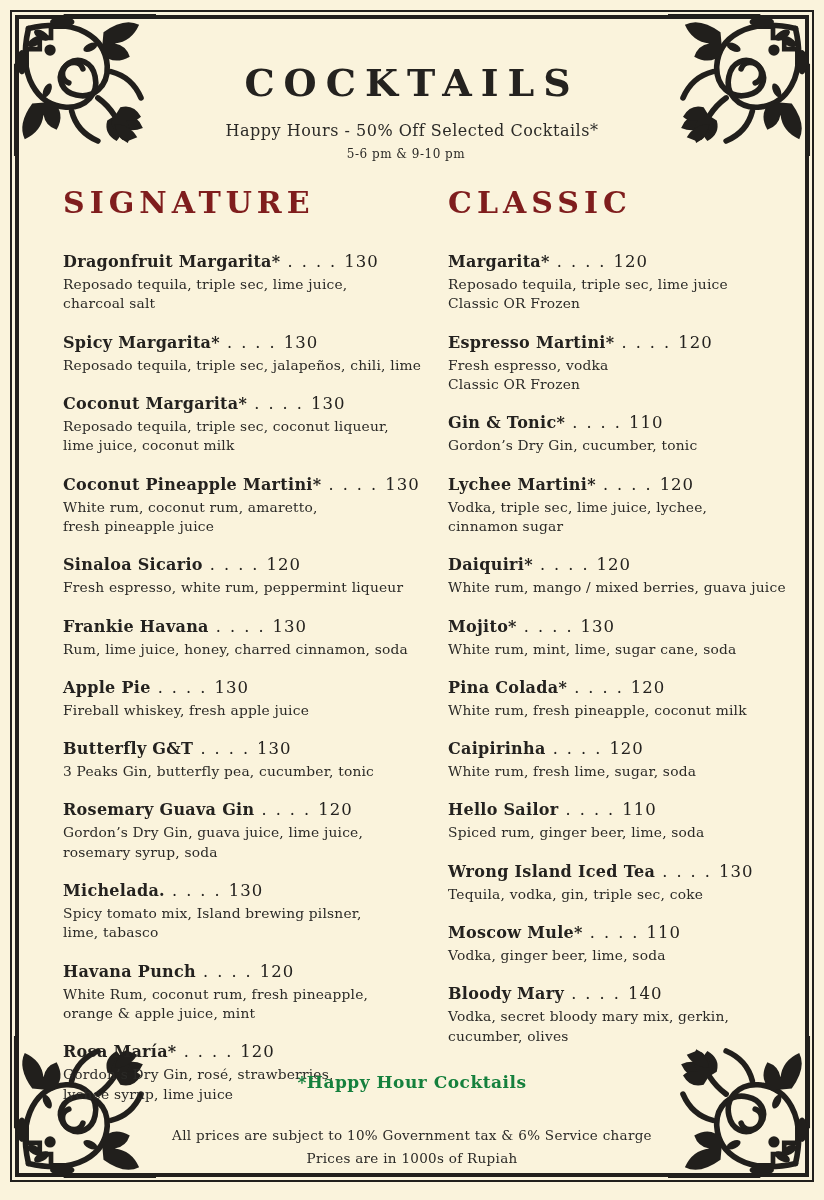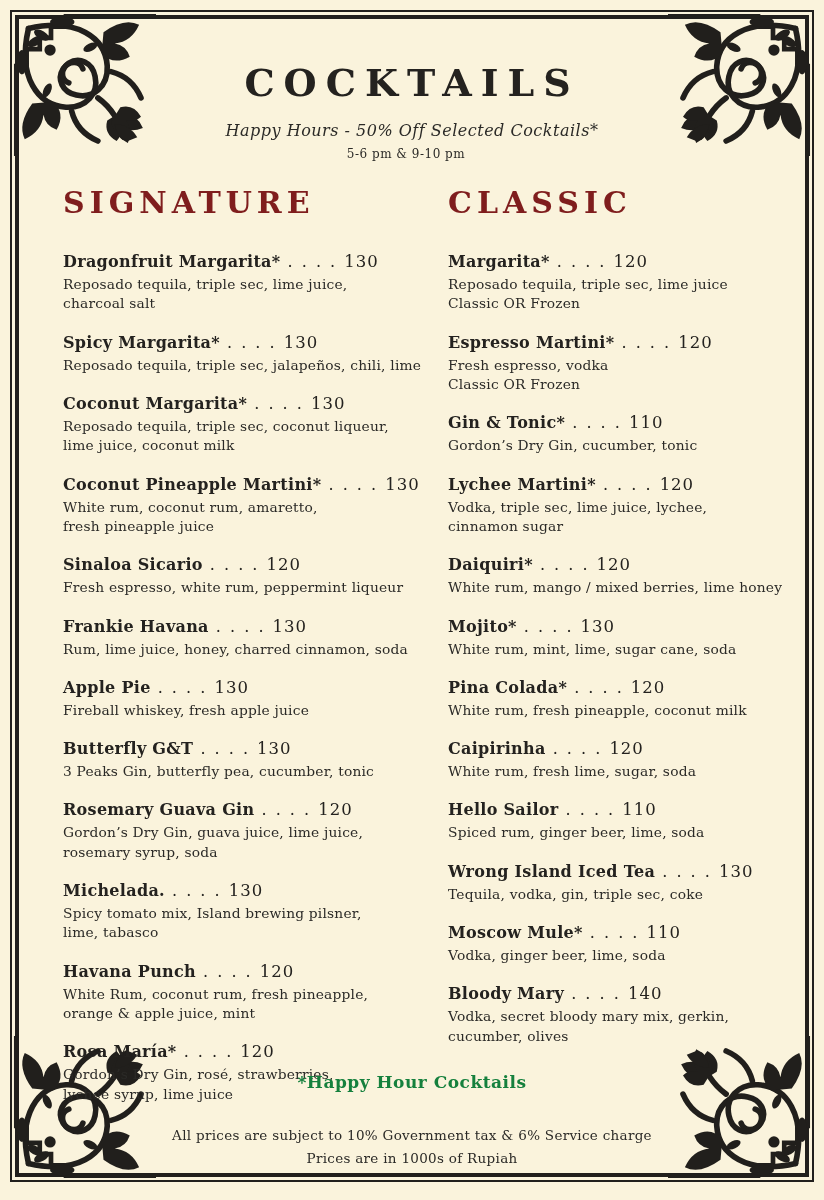--- a/index.html
+++ b/index.html
@@ -51,21 +51,20 @@
     margin: 0;
     font-size: 38px;
     font-weight: bold;
     letter-spacing: 9px;
     color: #24221f;
   }
   .subtitle1 {
     margin: 16px 0 0 0;
     font-size: 16px;
     letter-spacing: 0.5px;
-    font-style: italic;
   }
   .subtitle2 {
     margin: 7px 12px 0 0;
     font-size: 12px;
     letter-spacing: 0.5px;
   }
 
   .columns {
     display: flex;
     margin-top: 24px;
@@ -257,21 +256,21 @@
             <div class="item-line"><span class="item-name">Gin &amp; Tonic*</span><span class="item-dots"> . . . . </span><span class="item-price">110</span></div>
             <div class="item-desc">Gordon’s Dry Gin, cucumber, tonic</div>
           </div>
           <div class="item">
             <div class="item-line"><span class="item-name">Lychee Martini*</span><span class="item-dots"> . . . . </span><span class="item-price">120</span></div>
             <div class="item-desc">Vodka, triple sec, lime juice, lychee,
 cinnamon sugar</div>
           </div>
           <div class="item">
             <div class="item-line"><span class="item-name">Daiquiri*</span><span class="item-dots"> . . . . </span><span class="item-price">120</span></div>
-            <div class="item-desc">White rum, mango / mixed berries, lime honey</div>
+            <div class="item-desc">White rum, mango / mixed berries, guava juice</div>
           </div>
           <div class="item">
             <div class="item-line"><span class="item-name">Mojito*</span><span class="item-dots"> . . . . </span><span class="item-price">130</span></div>
             <div class="item-desc">White rum, mint, lime, sugar cane, soda</div>
           </div>
           <div class="item">
             <div class="item-line"><span class="item-name">Pina Colada*</span><span class="item-dots"> . . . . </span><span class="item-price">120</span></div>
             <div class="item-desc">White rum, fresh pineapple, coconut milk</div>
           </div>
           <div class="item">

